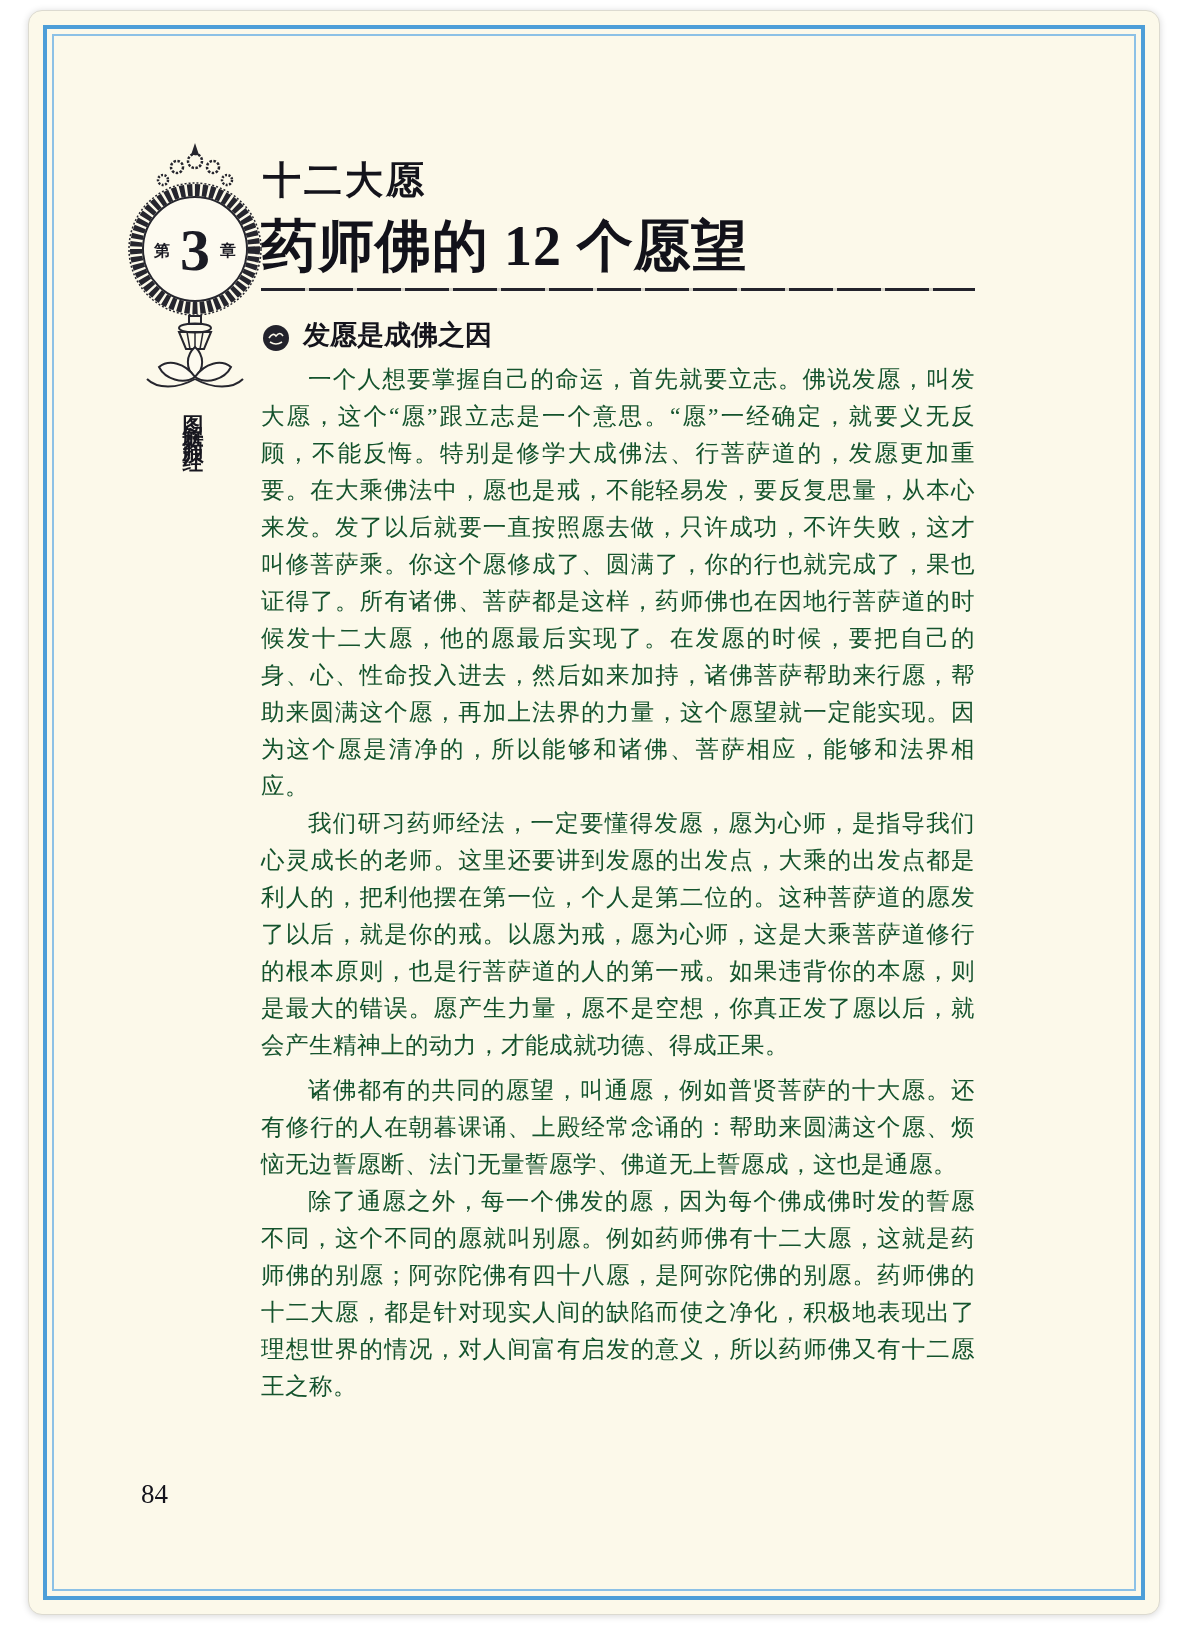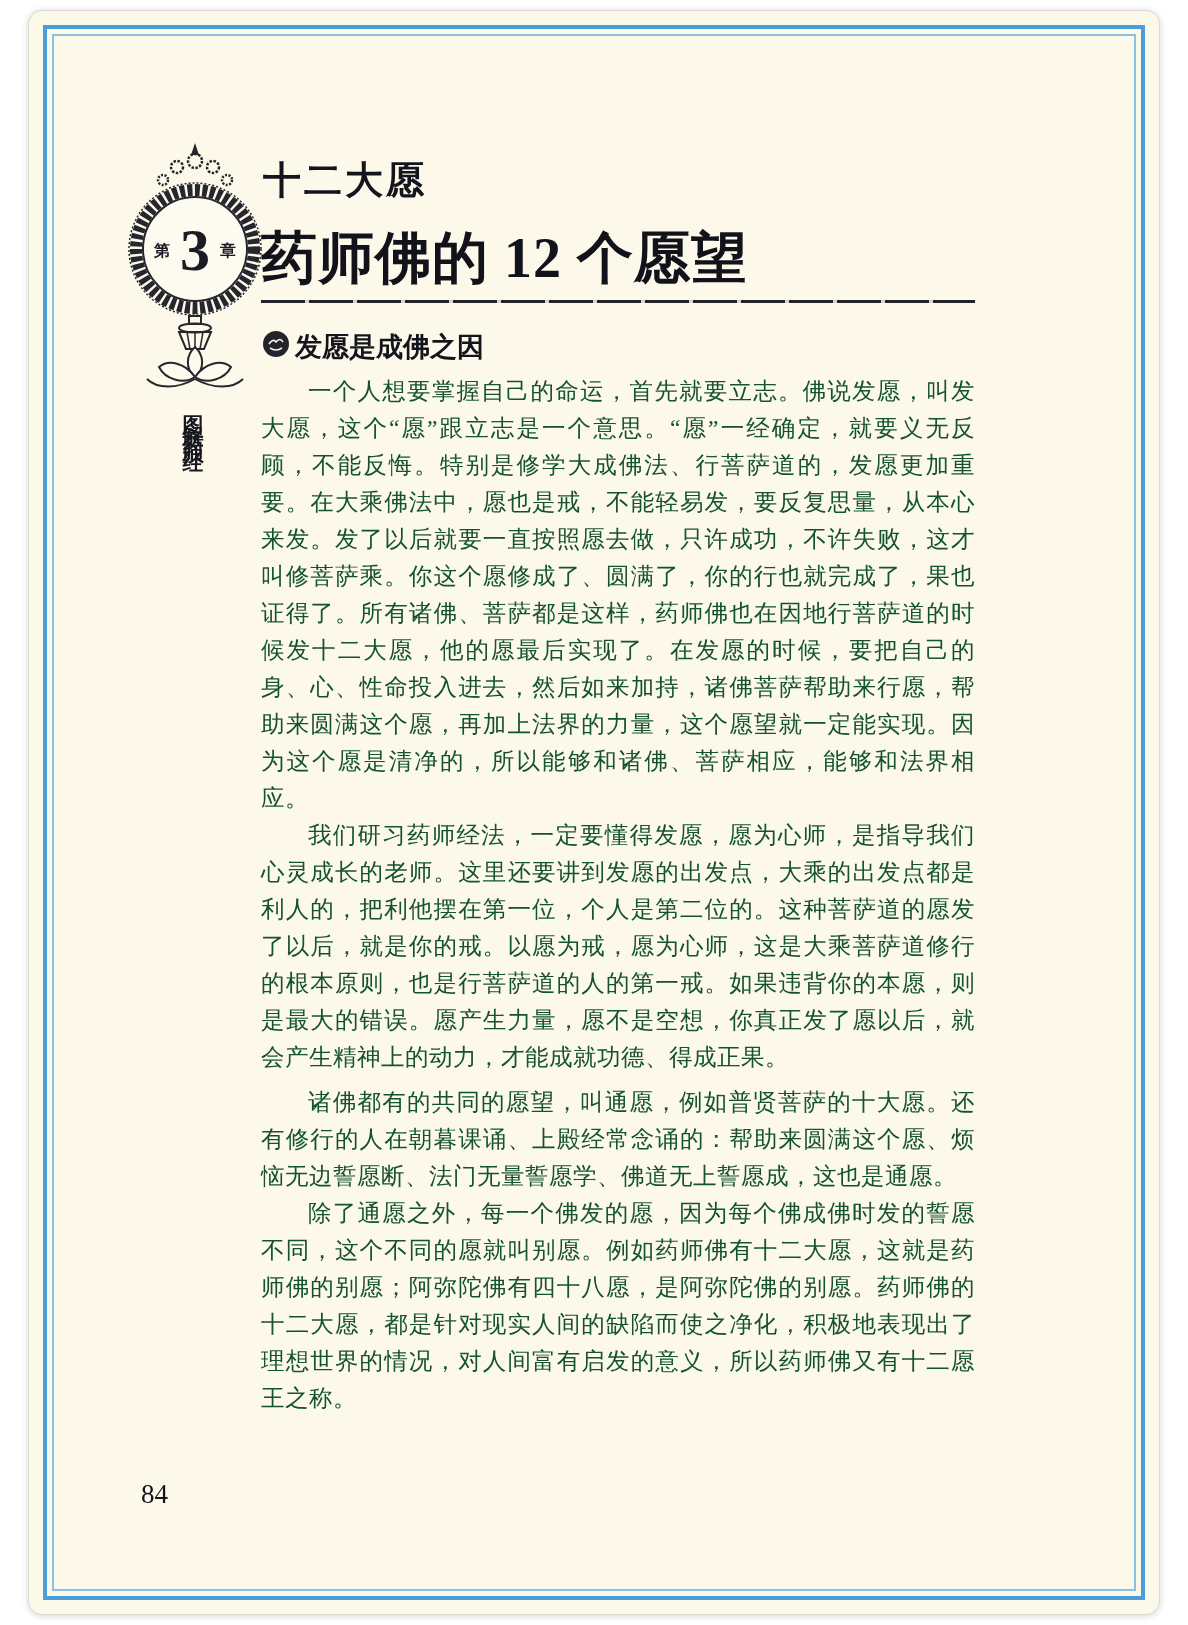--- a/index.html
+++ b/index.html
@@ -26,33 +26,33 @@
   }
 
   .content{position:absolute;left:232px;top:0;width:714px;}
 
   .chapter-subtitle{
     margin:150px 0 0 2px;
     font-family:Liberation Mono, monospace;
     font-weight:700;font-size:38px;letter-spacing:3px;color:#14141c;line-height:1.15;
   }
   .chapter-title{
-    margin-top:20px;
+    margin-top:8px;
     font-weight:700;font-size:56px;letter-spacing:1px;color:#12121a;line-height:1.2;
   }
   .chapter-intro{
     margin-top:40px;
     font-style:italic;font-size:25px;line-height:45px;letter-spacing:2px;color:#20202a;
   }
   .divider{
     margin-top:8px;height:3px;
     background:repeating-linear-gradient(90deg,#23232c 0 44px,rgba(35,35,44,.18) 44px 48px);
   }
   .section-heading{
-    margin-top:26px;display:flex;align-items:flex-start;gap:4px;
+    margin-top:26px;display:flex;align-items:flex-end;gap:12px;
     font-family:"Liberation Sans","DejaVu Sans",sans-serif;
     font-weight:700;font-size:27px;color:#14141c;
   }
   .bullet{width:30px;height:30px;flex:0 0 auto;}
   .body-para{
     margin:0;font-size:23.5px;line-height:37px;letter-spacing:.5px;
     text-align:justify;text-indent:2em;color:#14532d;
   }
   .first-para{margin-top:8px;}
   .page-number{

